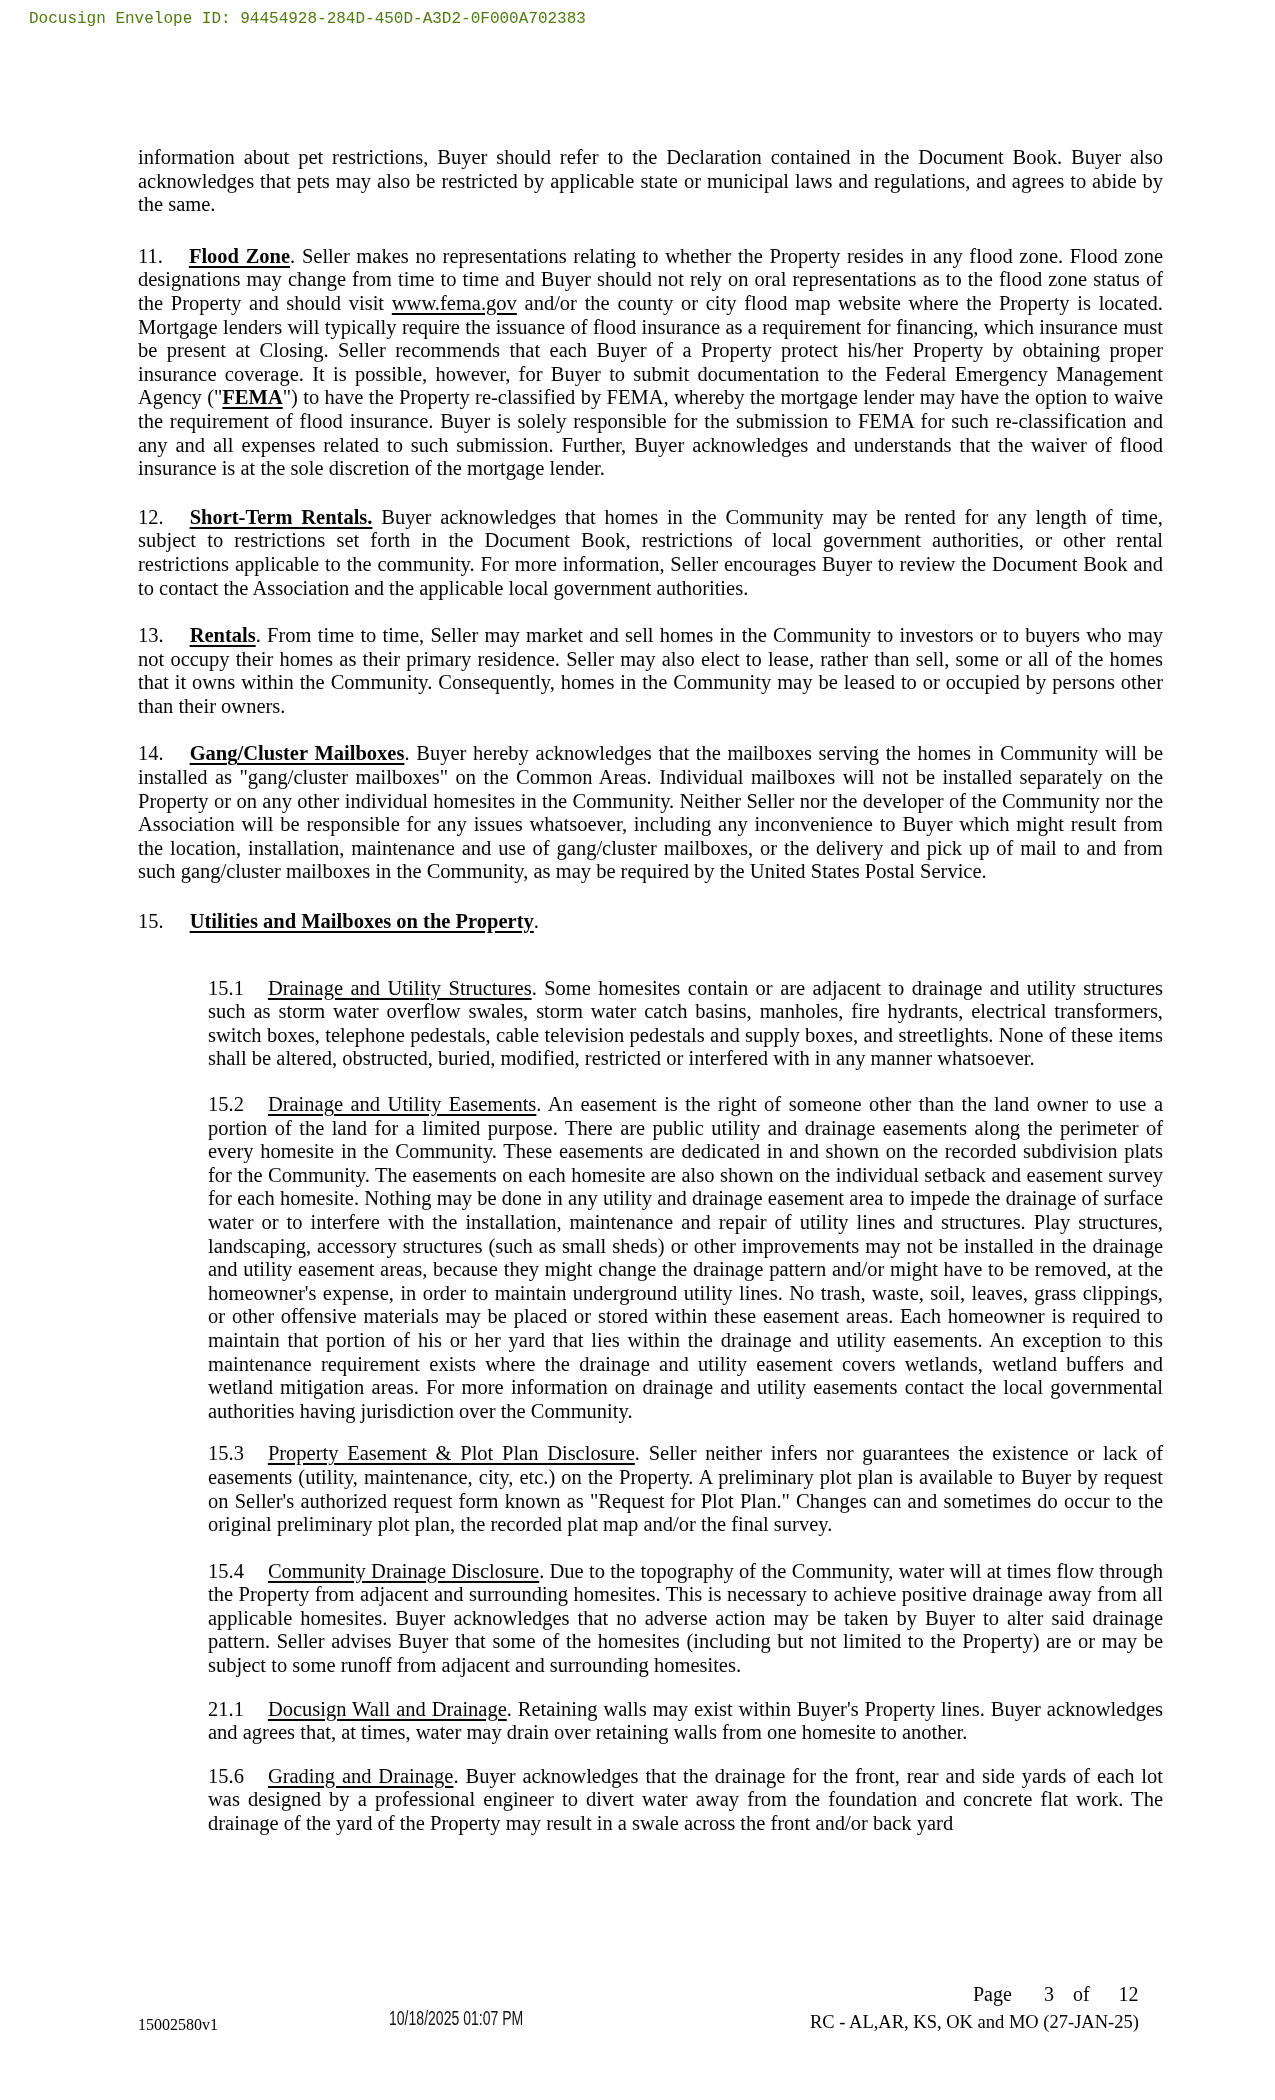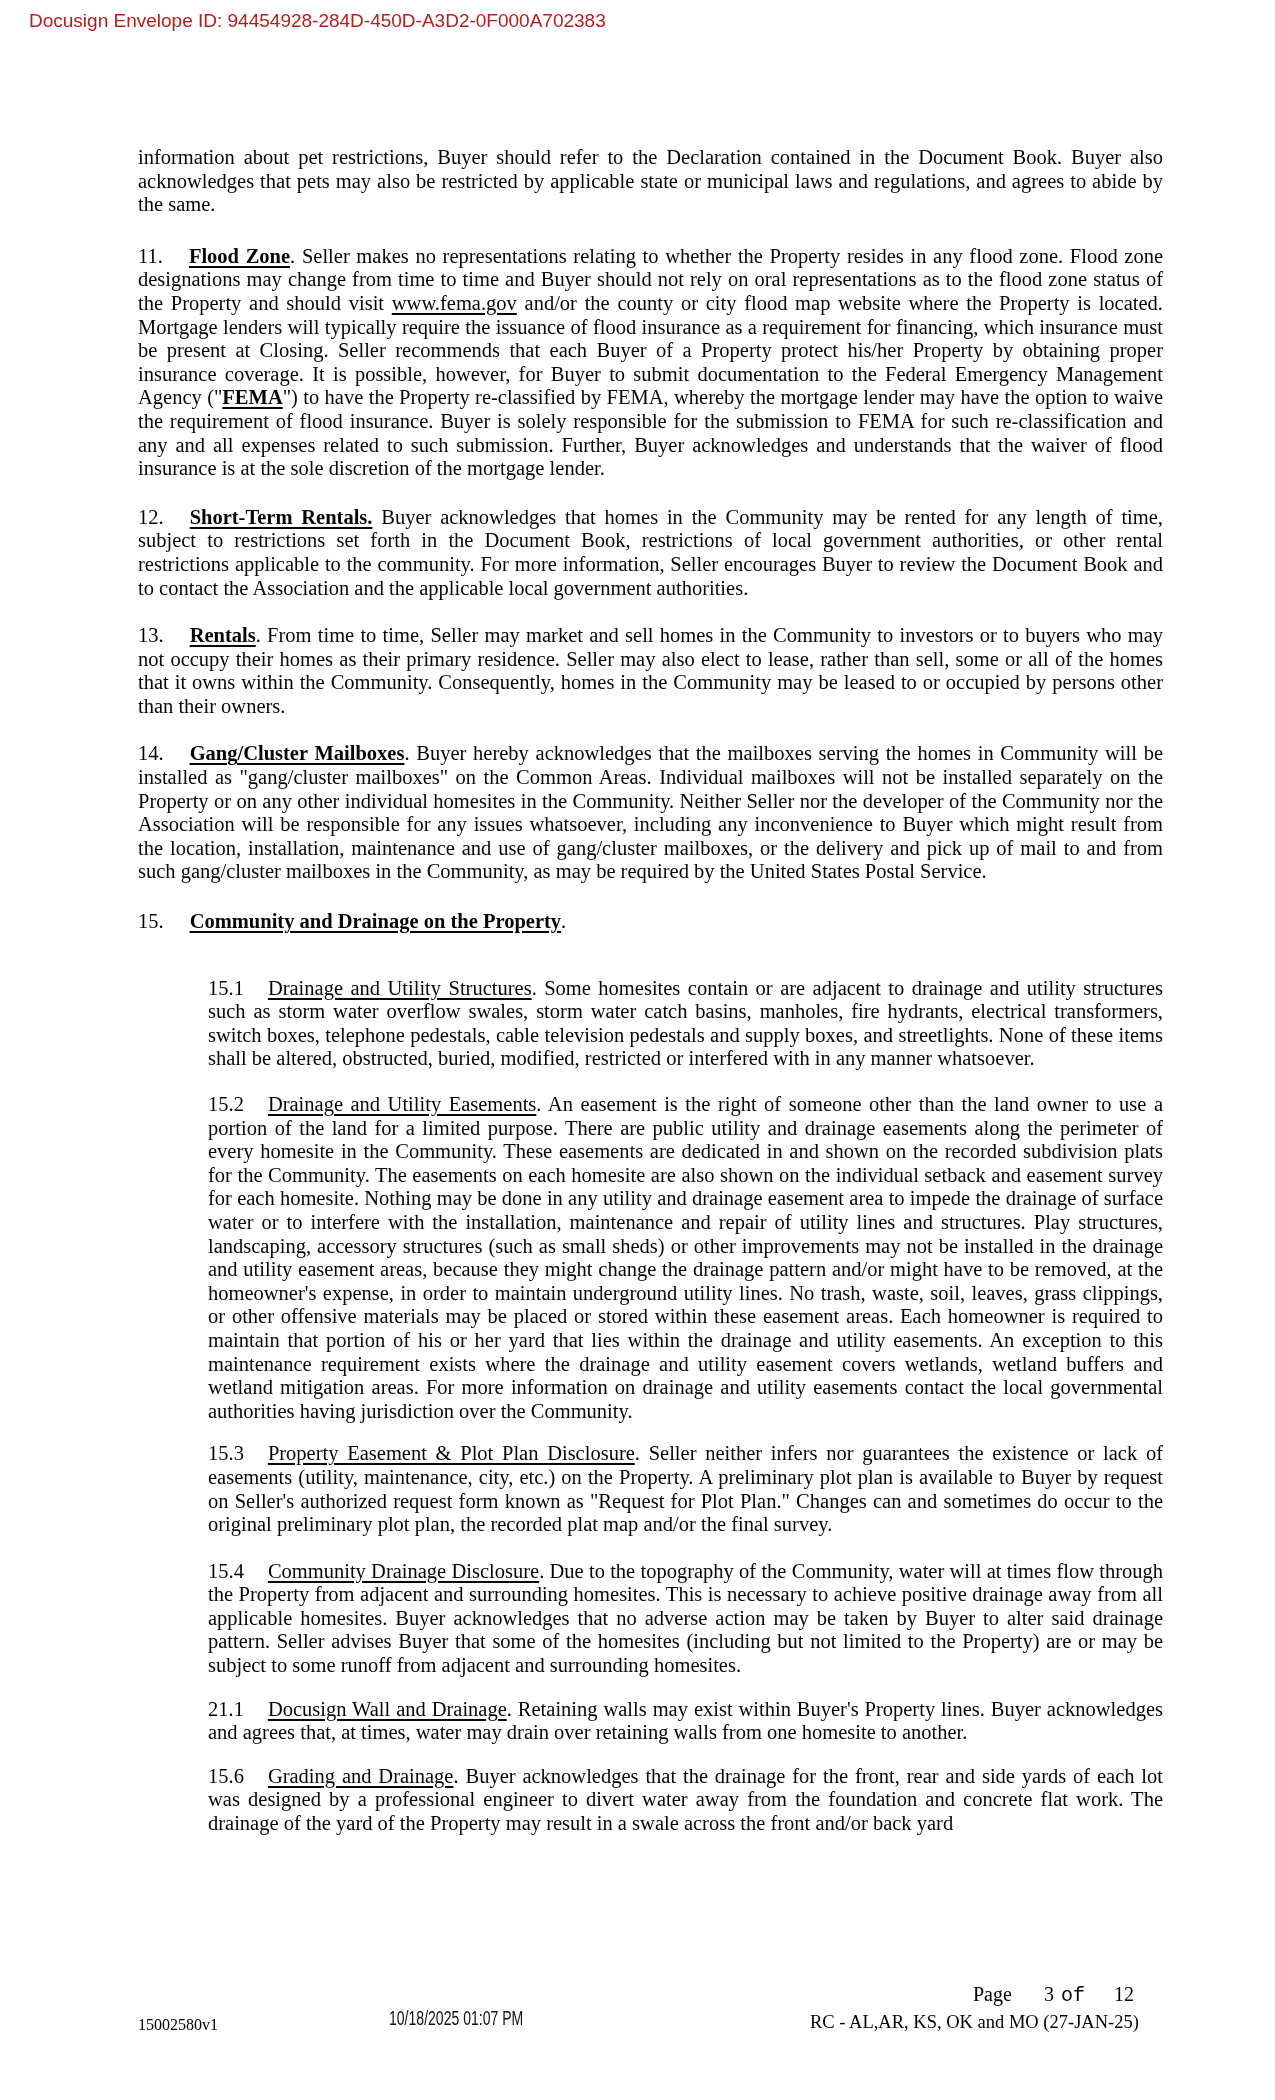--- a/index.html
+++ b/index.html
@@ -7,22 +7,22 @@
   .page {
     position:relative;
     width:1275px; height:2100px;
     background:#ffffff;
     color:#000000;
     font-family:"Liberation Serif", serif;
     overflow:hidden;
   }
   .docusign-header {
     position:absolute; left:29px; top:10px;
-    font-family:Liberation Sans, sans-serif;
-    font-size:19px; color:#b91c1c;
+    font-family:Liberation Mono, monospace;
+    font-size:16px; color:#4d7c0f;
     white-space:nowrap;
   }
   .doc-body {
     position:absolute; left:138px; top:146px; width:1025px;
   }
   .para {
     font-size:20.5px; line-height:23.6px;
     text-align:justify; text-justify:inter-word;
     color:#050505;
   }
@@ -44,21 +44,21 @@
   #para-s15-2 { margin-bottom:19px; }
   #para-s15-3 { margin-bottom:23px; }
   #para-s15-4 { margin-bottom:20px; }
   #para-s15-5 { margin-bottom:20px; }
   
   .page-indicator {
     position:absolute; top:1983px; left:973px;
     font-size:20px; white-space:nowrap; display:flex; align-items:baseline;
   }
   .pi-cur   { margin-left:32px; }
-  .pi-of    { margin-left:7px;font-family:Liberation Mono, monospace; }
+  .pi-of    { margin-left:19px; }
   .pi-total { margin-left:29px; }
   .footer-doc-id {
     position:absolute; left:138px; top:2016px;
     font-size:16px; white-space:nowrap;
   }
   .footer-timestamp {
     position:absolute; left:389px; top:2007px;
     font-family:"Liberation Sans", sans-serif;
     font-size:19.5px; white-space:nowrap;
     transform:scaleX(0.72); transform-origin:left top;
@@ -75,21 +75,21 @@
 <div class="page">
 
   <div class="docusign-header">Docusign Envelope ID: 94454928-284D-450D-A3D2-0F000A702383</div>
 
   <div class="doc-body">
       <p class="para body" id="para-p0"><span>information about pet restrictions, Buyer should refer to the Declaration contained in the Document Book. Buyer also acknowledges that pets may also be restricted by applicable state or municipal laws and regulations, and agrees to abide by the same.</span></p>
       <p class="para section" id="para-s11"><span class="pnum">11.</span><span class="tab t1"></span><span class="bu">Flood Zone</span><span>. Seller makes no representations relating to whether the Property resides in any flood zone. Flood zone designations may change from time to time and Buyer should not rely on oral representations as to the flood zone status of the Property and should visit </span><span class="u">www.fema.gov</span><span> and/or the county or city flood map website where the Property is located. Mortgage lenders will typically require the issuance of flood insurance as a requirement for financing, which insurance must be present at Closing. Seller recommends that each Buyer of a Property protect his/her Property by obtaining proper insurance coverage. It is possible, however, for Buyer to submit documentation to the Federal Emergency Management Agency ("</span><span class="bu">FEMA</span><span>") to have the Property re-classified by FEMA, whereby the mortgage lender may have the option to waive the requirement of flood insurance. Buyer is solely responsible for the submission to FEMA for such re-classification and any and all expenses related to such submission. Further, Buyer acknowledges and understands that the waiver of flood insurance is at the sole discretion of the mortgage lender.</span></p>
       <p class="para section" id="para-s12"><span class="pnum">12.</span><span class="tab t1"></span><span class="bu">Short-Term Rentals.</span><span> Buyer acknowledges that homes in the Community may be rented for any length of time, subject to restrictions set forth in the Document Book, restrictions of local government authorities, or other rental restrictions applicable to the community. For more information, Seller encourages Buyer to review the Document Book and to contact the Association and the applicable local government authorities.</span></p>
       <p class="para section" id="para-s13"><span class="pnum">13.</span><span class="tab t1"></span><span class="bu">Rentals</span><span>. From time to time, Seller may market and sell homes in the Community to investors or to buyers who may not occupy their homes as their primary residence. Seller may also elect to lease, rather than sell, some or all of the homes that it owns within the Community. Consequently, homes in the Community may be leased to or occupied by persons other than their owners.</span></p>
       <p class="para section" id="para-s14"><span class="pnum">14.</span><span class="tab t1"></span><span class="bu">Gang/Cluster Mailboxes</span><span>. Buyer hereby acknowledges that the mailboxes serving the homes in Community will be installed as "gang/cluster mailboxes" on the Common Areas. Individual mailboxes will not be installed separately on the Property or on any other individual homesites in the Community. Neither Seller nor the developer of the Community nor the Association will be responsible for any issues whatsoever, including any inconvenience to Buyer which might result from the location, installation, maintenance and use of gang/cluster mailboxes, or the delivery and pick up of mail to and from such gang/cluster mailboxes in the Community, as may be required by the United States Postal Service.</span></p>
-      <p class="para section" id="para-s15"><span class="pnum">15.</span><span class="tab t1"></span><span class="bu">Community and Drainage on the Property</span><span>.</span></p>
+      <p class="para section" id="para-s15"><span class="pnum">15.</span><span class="tab t1"></span><span class="bu">Utilities and Mailboxes on the Property</span><span>.</span></p>
       <p class="para subsection" id="para-s15-1"><span class="pnum">15.1</span><span class="tab t2"></span><span class="u">Drainage and Utility Structures</span><span>. Some homesites contain or are adjacent to drainage and utility structures such as storm water overflow swales, storm water catch basins, manholes, fire hydrants, electrical transformers, switch boxes, telephone pedestals, cable television pedestals and supply boxes, and streetlights. None of these items shall be altered, obstructed, buried, modified, restricted or interfered with in any manner whatsoever.</span></p>
       <p class="para subsection" id="para-s15-2"><span class="pnum">15.2</span><span class="tab t2"></span><span class="u">Drainage and Utility Easements</span><span>. An easement is the right of someone other than the land owner to use a portion of the land for a limited purpose. There are public utility and drainage easements along the perimeter of every homesite in the Community. These easements are dedicated in and shown on the recorded subdivision plats for the Community. The easements on each homesite are also shown on the individual setback and easement survey for each homesite. Nothing may be done in any utility and drainage easement area to impede the drainage of surface water or to interfere with the installation, maintenance and repair of utility lines and structures. Play structures, landscaping, accessory structures (such as small sheds) or other improvements may not be installed in the drainage and utility easement areas, because they might change the drainage pattern and/or might have to be removed, at the homeowner's expense, in order to maintain underground utility lines. No trash, waste, soil, leaves, grass clippings, or other offensive materials may be placed or stored within these easement areas. Each homeowner is required to maintain that portion of his or her yard that lies within the drainage and utility easements. An exception to this maintenance requirement exists where the drainage and utility easement covers wetlands, wetland buffers and wetland mitigation areas. For more information on drainage and utility easements contact the local governmental authorities having jurisdiction over the Community.</span></p>
       <p class="para subsection" id="para-s15-3"><span class="pnum">15.3</span><span class="tab t2"></span><span class="u">Property Easement &amp; Plot Plan Disclosure</span><span>. Seller neither infers nor guarantees the existence or lack of easements (utility, maintenance, city, etc.) on the Property. A preliminary plot plan is available to Buyer by request on Seller's authorized request form known as "Request for Plot Plan." Changes can and sometimes do occur to the original preliminary plot plan, the recorded plat map and/or the final survey.</span></p>
       <p class="para subsection" id="para-s15-4"><span class="pnum">15.4</span><span class="tab t2"></span><span class="u">Community Drainage Disclosure</span><span>. Due to the topography of the Community, water will at times flow through the Property from adjacent and surrounding homesites. This is necessary to achieve positive drainage away from all applicable homesites. Buyer acknowledges that no adverse action may be taken by Buyer to alter said drainage pattern. Seller advises Buyer that some of the homesites (including but not limited to the Property) are or may be subject to some runoff from adjacent and surrounding homesites.</span></p>
       <p class="para subsection" id="para-s15-5"><span class="pnum">21.1</span><span class="tab t2"></span><span class="u">Docusign Wall and Drainage</span><span>. Retaining walls may exist within Buyer's Property lines. Buyer acknowledges and agrees that, at times, water may drain over retaining walls from one homesite to another.</span></p>
       <p class="para subsection" id="para-s15-6"><span class="pnum">15.6</span><span class="tab t2"></span><span class="u">Grading and Drainage</span><span>. Buyer acknowledges that the drainage for the front, rear and side yards of each lot was designed by a professional engineer to divert water away from the foundation and concrete flat work. The drainage of the yard of the Property may result in a swale across the front and/or back yard</span></p>
     </div>
 
   <div class="page-indicator">
     <span>Page</span>

